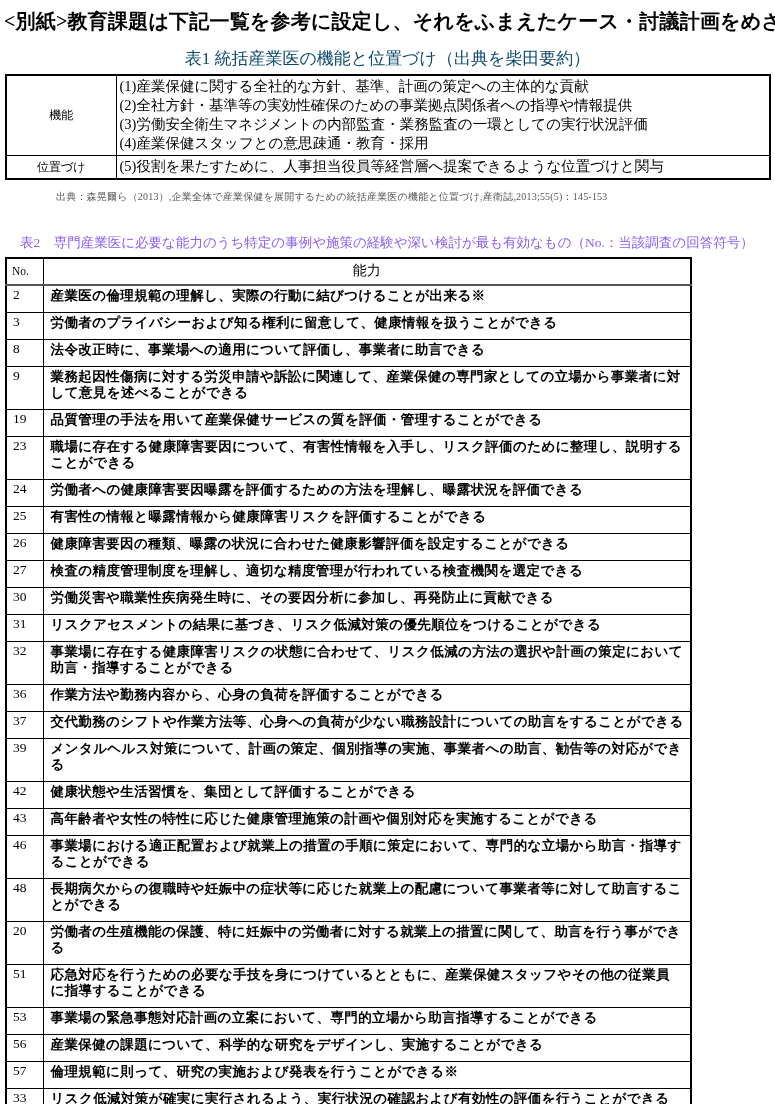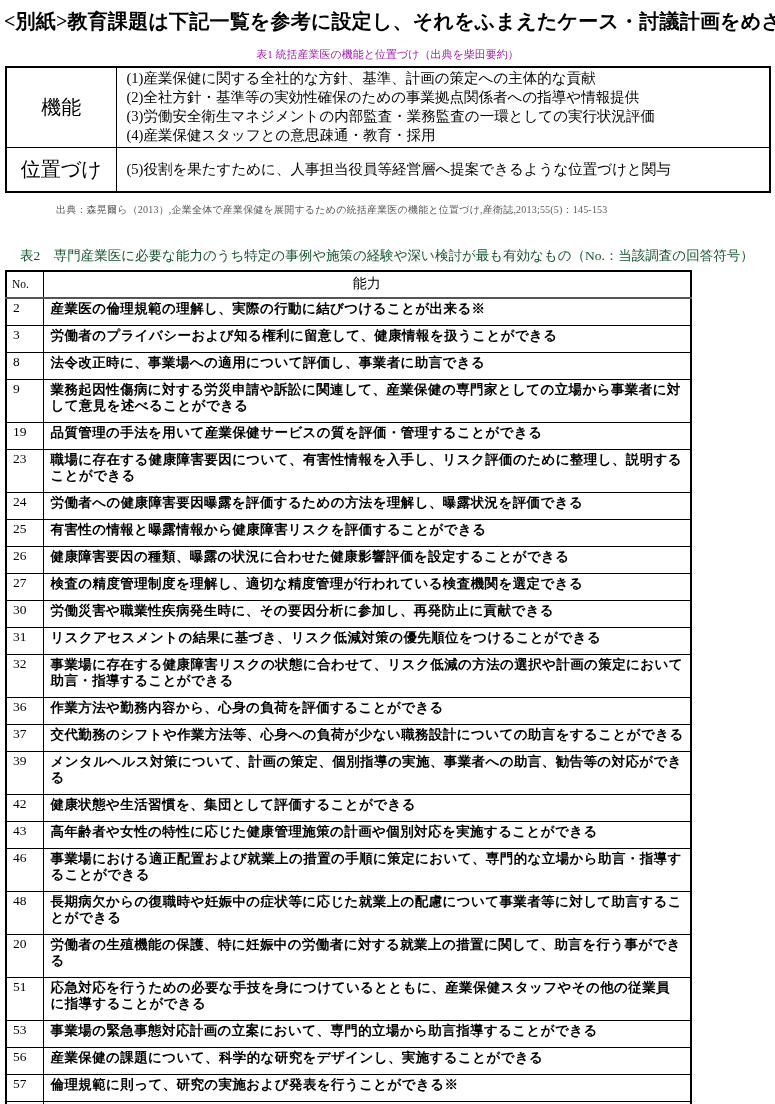--- a/index.html
+++ b/index.html
@@ -15,58 +15,58 @@
     font-size: 20px;
     font-weight: bold;
     margin: 0 0 12px 0;
     line-height: 1.35;
     letter-spacing: 0.2px;
     white-space: nowrap;
   }
 
   .t1-caption {
     text-align: center;
-    font-size: 11px;
-    color: #a21caf;
+    font-size: 17px;
+    color: #0c4a6e;
     margin: 0 0 4px 0;
   }
 
   table.t1 {
     border-collapse: collapse;
     width: 766px;
     margin-left: 1px;
     border: 2px solid #000;
   }
   table.t1 th {
     border: 1px solid #000;
     width: 110px;
     font-weight: normal;
-    font-size: 20px;
+    font-size: 12px;
     text-align: center;
     vertical-align: middle;
-    padding: 8px;
+    padding: 2px;
   }
   table.t1 td {
     border: 1px solid #000;
     font-size: 14.5px;
     line-height: 19px;
-    padding: 1px 6px 2px 10px;
+    padding: 1px 6px 2px 3px;
     vertical-align: middle;
   }
 
   .t1-source {
     font-size: 10px;
     color: #595959;
     margin: 10px 0 0 52px;
     letter-spacing: 0.2px;
   }
 
   .t2-caption {
     font-size: 13.5px;
-    color: #14532d;
+    color: #8b5cf6;
     margin: 30px 0 5px 16px;
   }
 
   table.t2 {
     border-collapse: collapse;
     width: 687px;
     margin-left: 1px;
     border: 2px solid #000;
   }
   table.t2 thead th {

